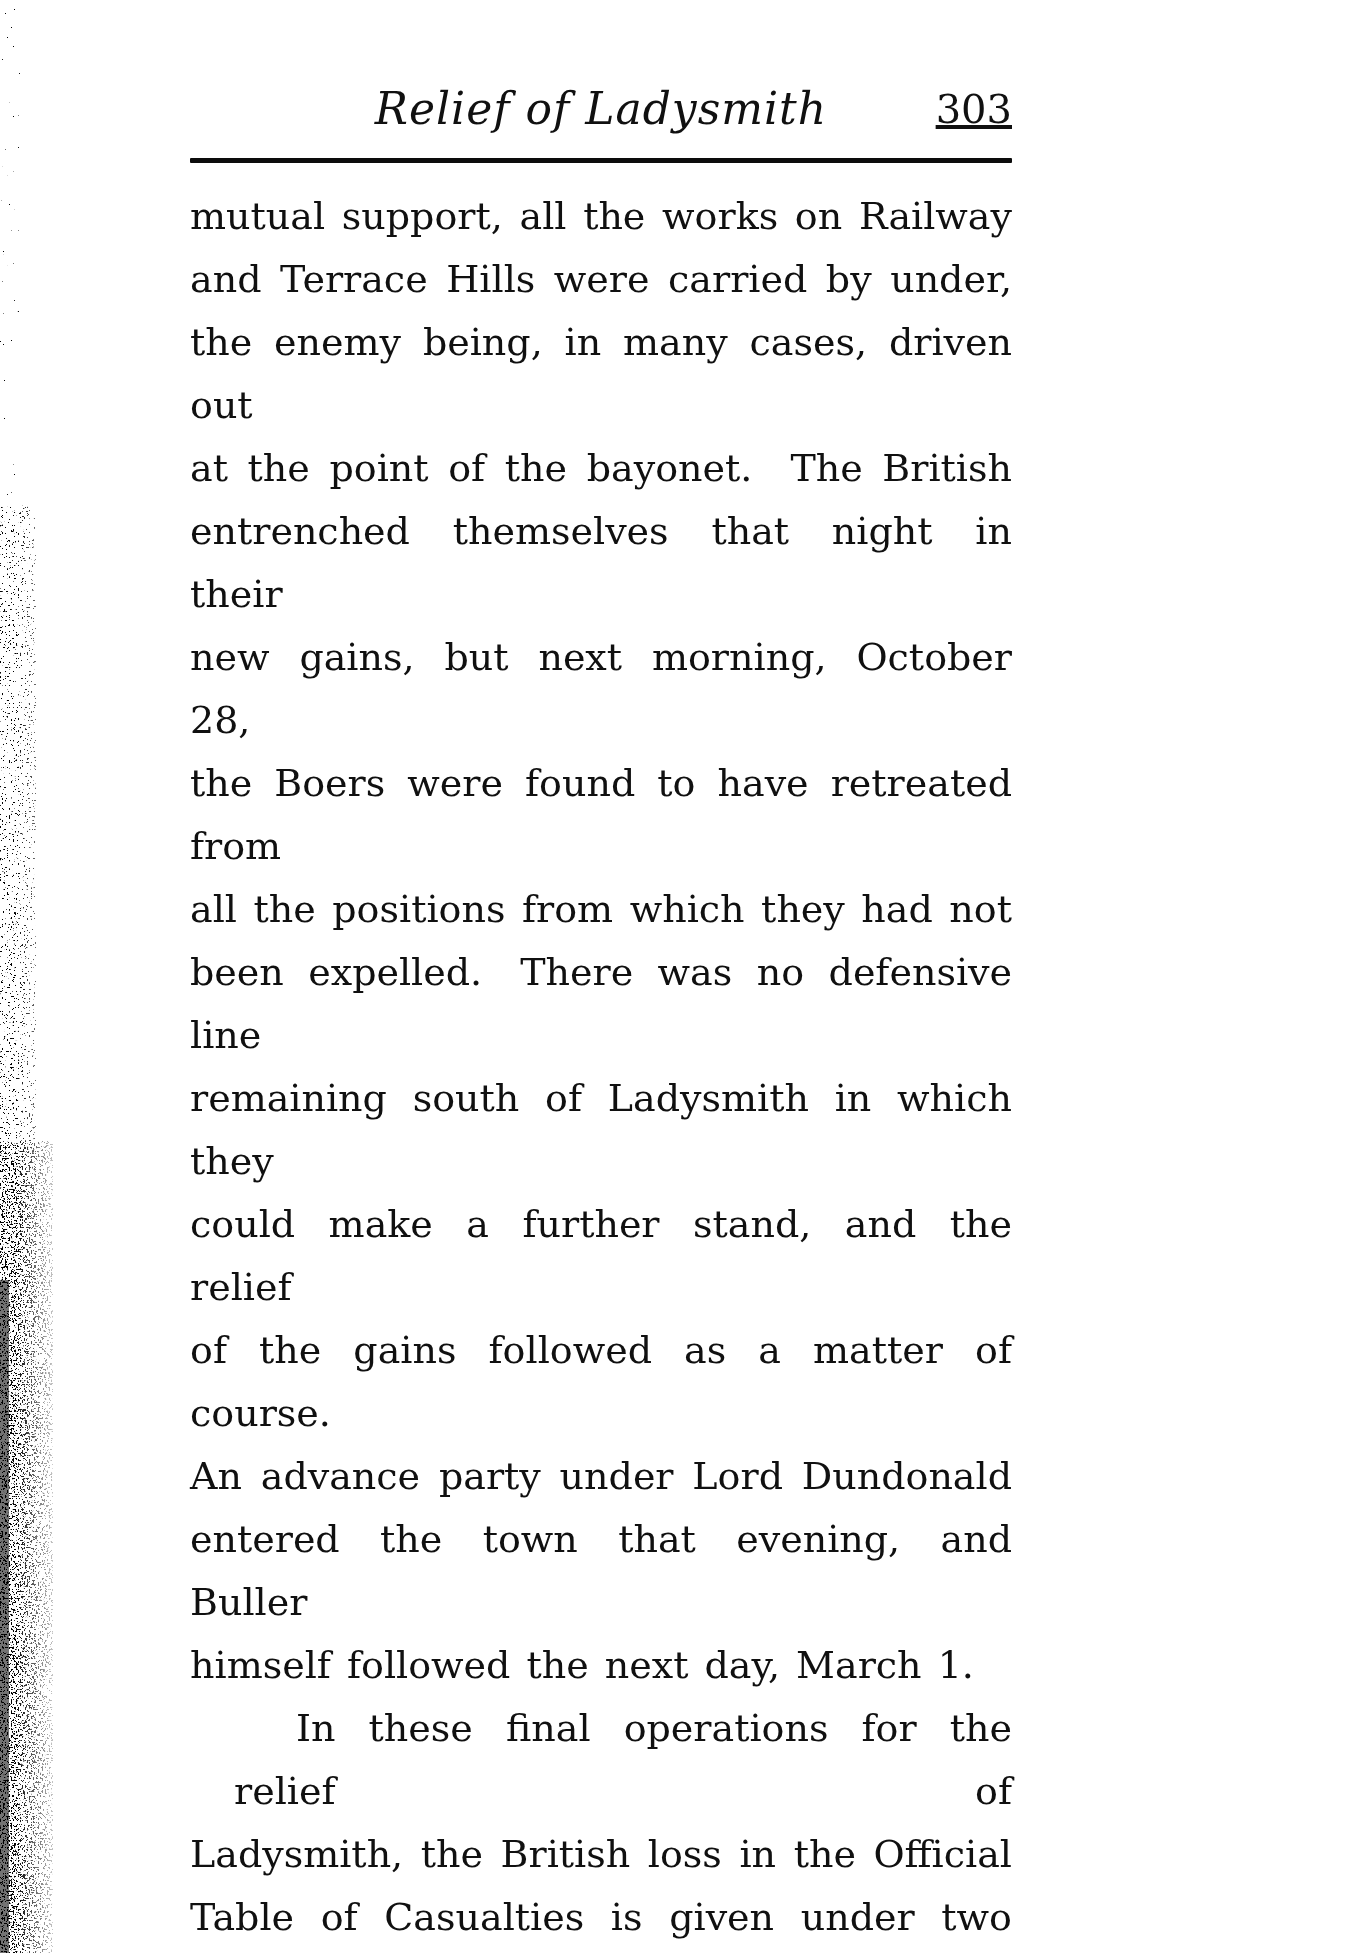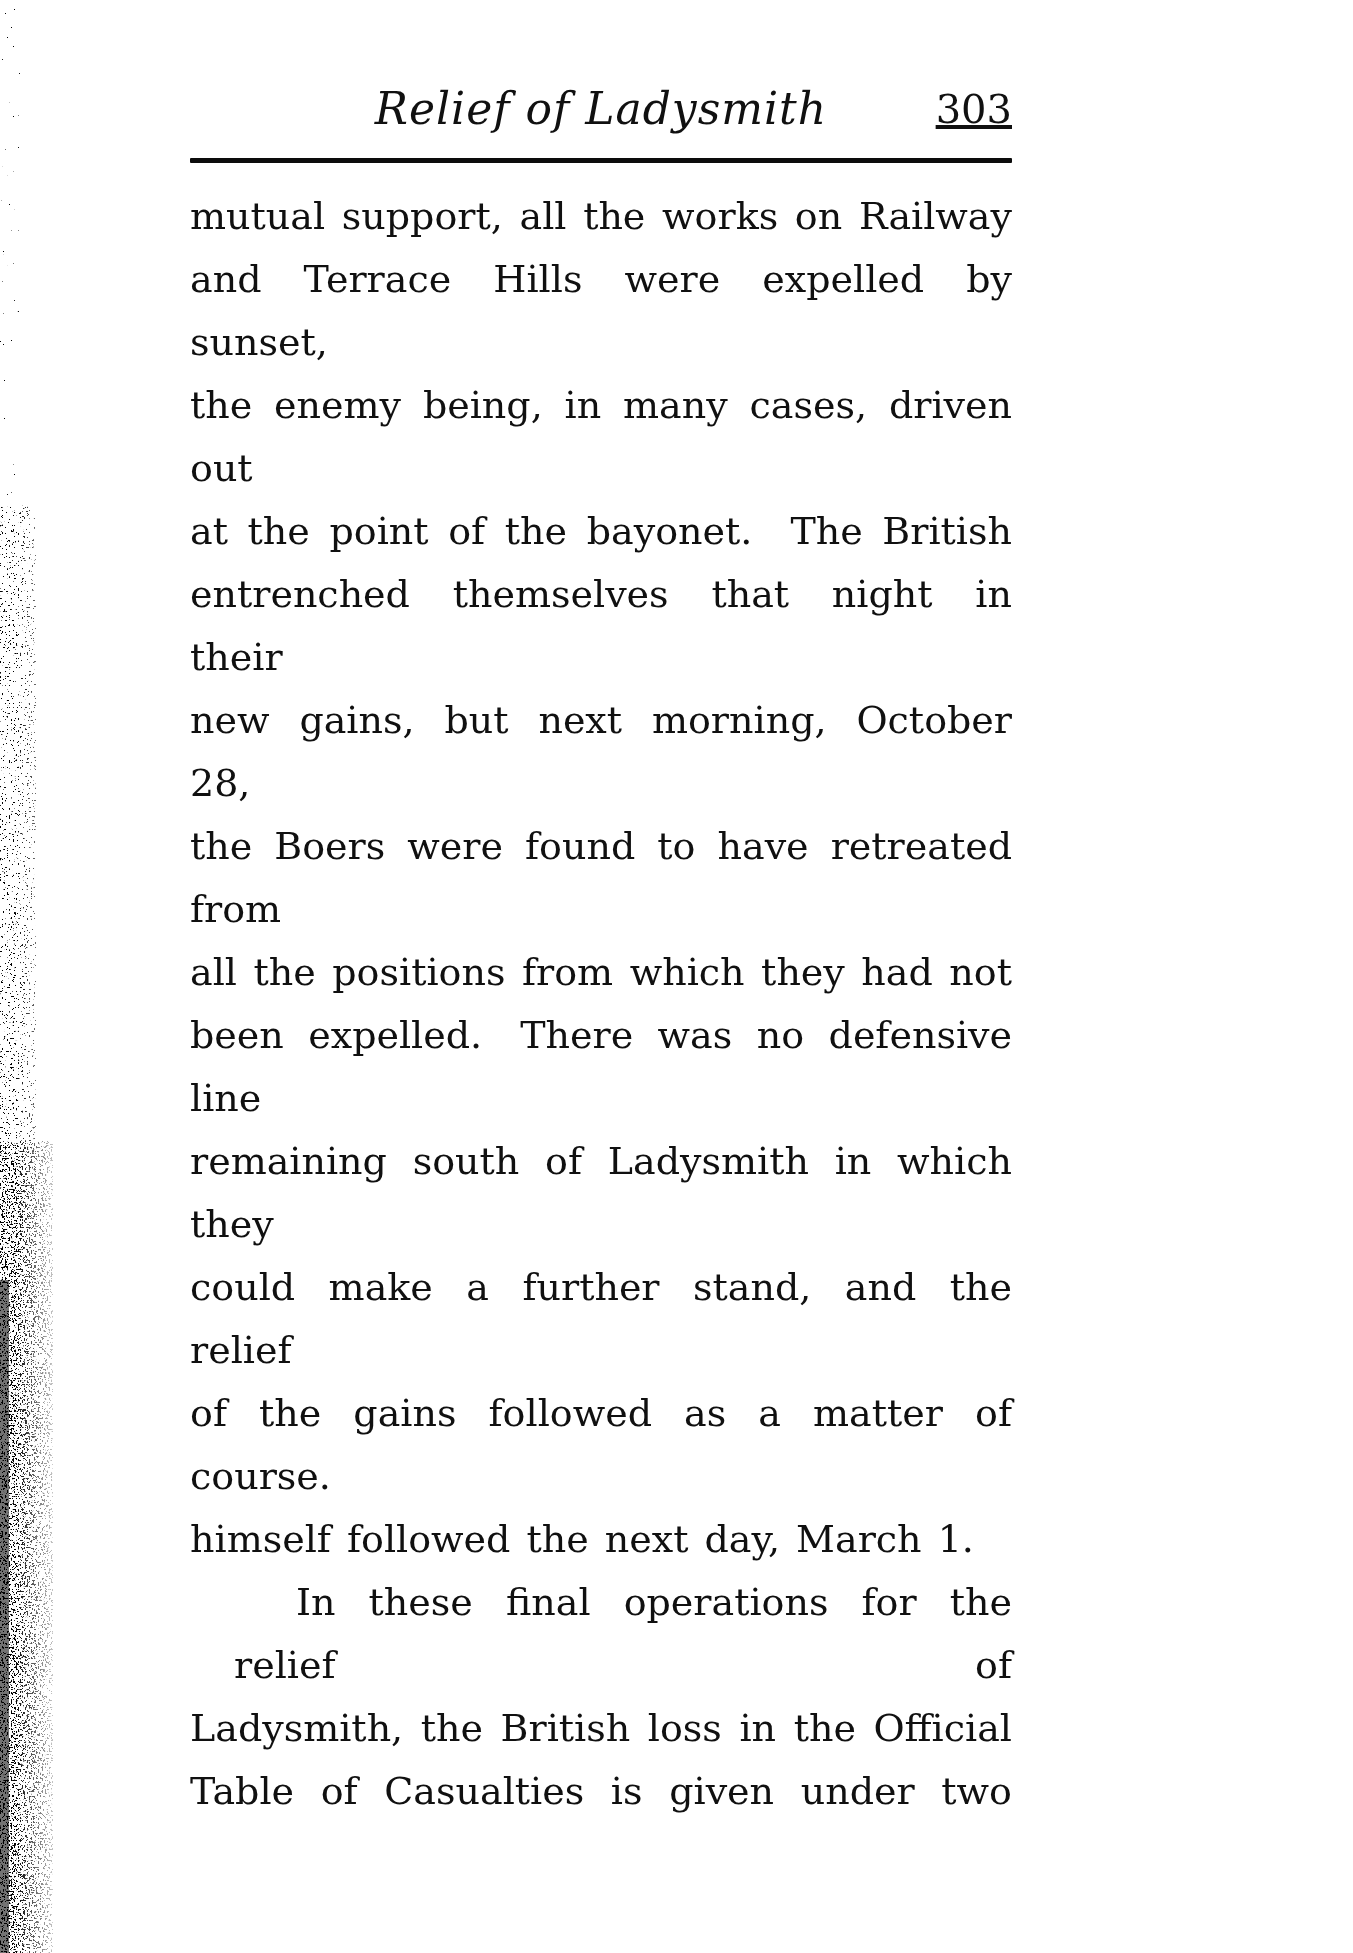--- a/index.html
+++ b/index.html
@@ -111,31 +111,33 @@
 
     <div class="header">
       <div class="running-title">Relief of Ladysmith</div>
       <div class="page-number">303</div>
     </div>
 
     <div class="rule"></div>
 
     <div class="body-lines">
         <div class="line">mutual support, all the works on Railway</div>
-        <div class="line">and Terrace Hills were expelled by sunset,</div>
+        <div class="line">and Terrace Hills were carried by under,</div>
         <div class="line">the enemy being, in many cases, driven out</div>
         <div class="line">at the point of the bayonet. The British</div>
         <div class="line">entrenched themselves that night in their</div>
         <div class="line">new gains, but next morning, October 28,</div>
         <div class="line">the Boers were found to have retreated from</div>
         <div class="line">all the positions from which they had not</div>
         <div class="line">been expelled. There was no defensive line</div>
         <div class="line">remaining south of Ladysmith in which they</div>
         <div class="line">could make a further stand, and the relief</div>
         <div class="line">of the gains followed as a matter of course.</div>
+        <div class="line">An advance party under Lord Dundonald</div>
+        <div class="line">entered the town that evening, and Buller</div>
         <div class="line no-j">himself followed the next day, March 1.</div>
         <div class="line indent">In these final operations for the relief of</div>
         <div class="line">Ladysmith, the British loss in the Official</div>
         <div class="line">Table of Casualties is given under two</div>
       </div>
 
   </div>
 </div>
 
 </body></html>

